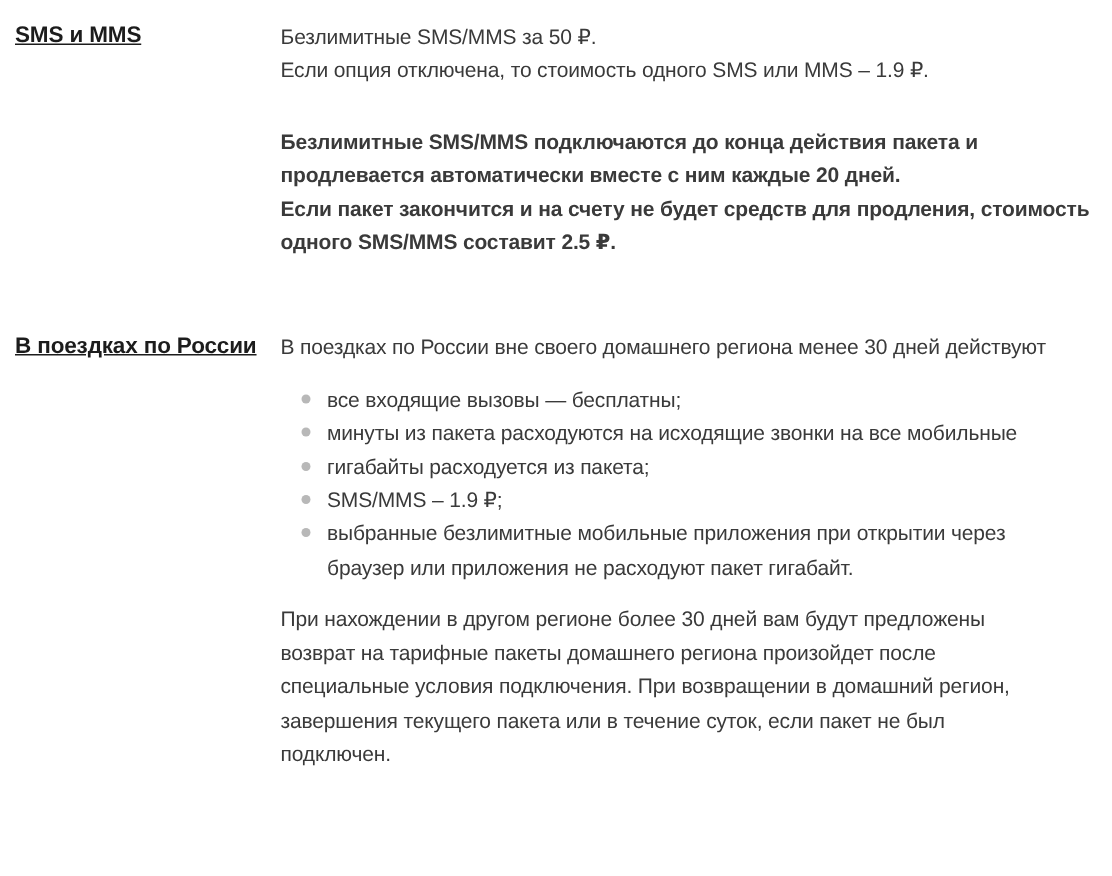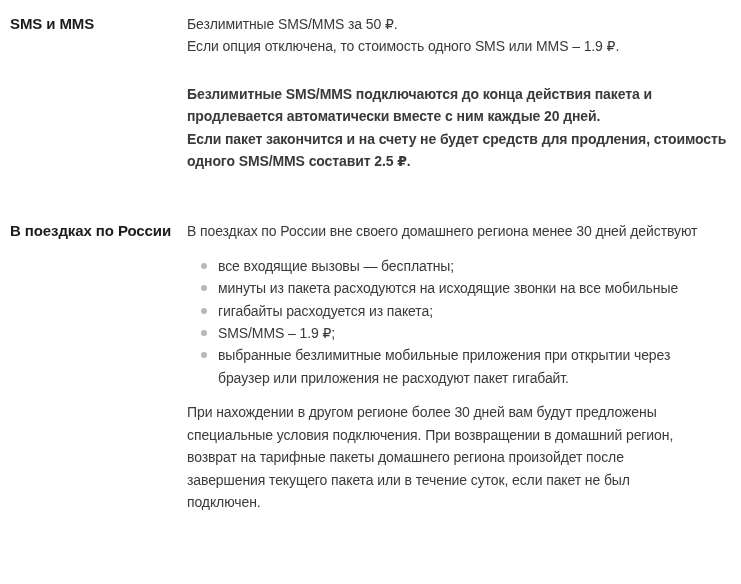--- a/index.html
+++ b/index.html
@@ -24,20 +24,21 @@
   }
   .row + .row { margin-top: 48px; }
   .row-label {
     width: 177px;
     flex-shrink: 0;
     font-size: 15px;
     line-height: 22.4px;
     font-weight: 700;
     color: #1c1c1c;
     letter-spacing: -0.1px;
+    text-decoration: underline;
   }
   .row-content {
     flex: 1;
     min-width: 0;
     font-size: 14px;
     line-height: 22.4px;
     letter-spacing: -0.1px;
     overflow: hidden;
   }
   .para + .para { margin-top: 25px; font-weight: bold; }
@@ -106,21 +107,21 @@
           <div class="line">SMS/MMS – 1.9 ₽;</div>
         </li>
         <li class="bullet-item">
           <span class="bullet-dot"></span>
           <div class="line">выбранные безлимитные мобильные приложения при открытии через</div>
           <div class="line">браузер или приложения не расходуют пакет гигабайт.</div>
         </li>
       </ul>
       <div class="para">
         <div class="line">При нахождении в другом регионе более 30 дней вам будут предложены</div>
+        <div class="line">возврат на тарифные пакеты домашнего региона произойдет после</div>
         <div class="line">специальные условия подключения. При возвращении в домашний регион,</div>
-        <div class="line">возврат на тарифные пакеты домашнего региона произойдет после</div>
         <div class="line">завершения текущего пакета или в течение суток, если пакет не был</div>
         <div class="line">подключен.</div>
       </div>
     </div>
   </div>
 
 </div>
 
 </body></html>

